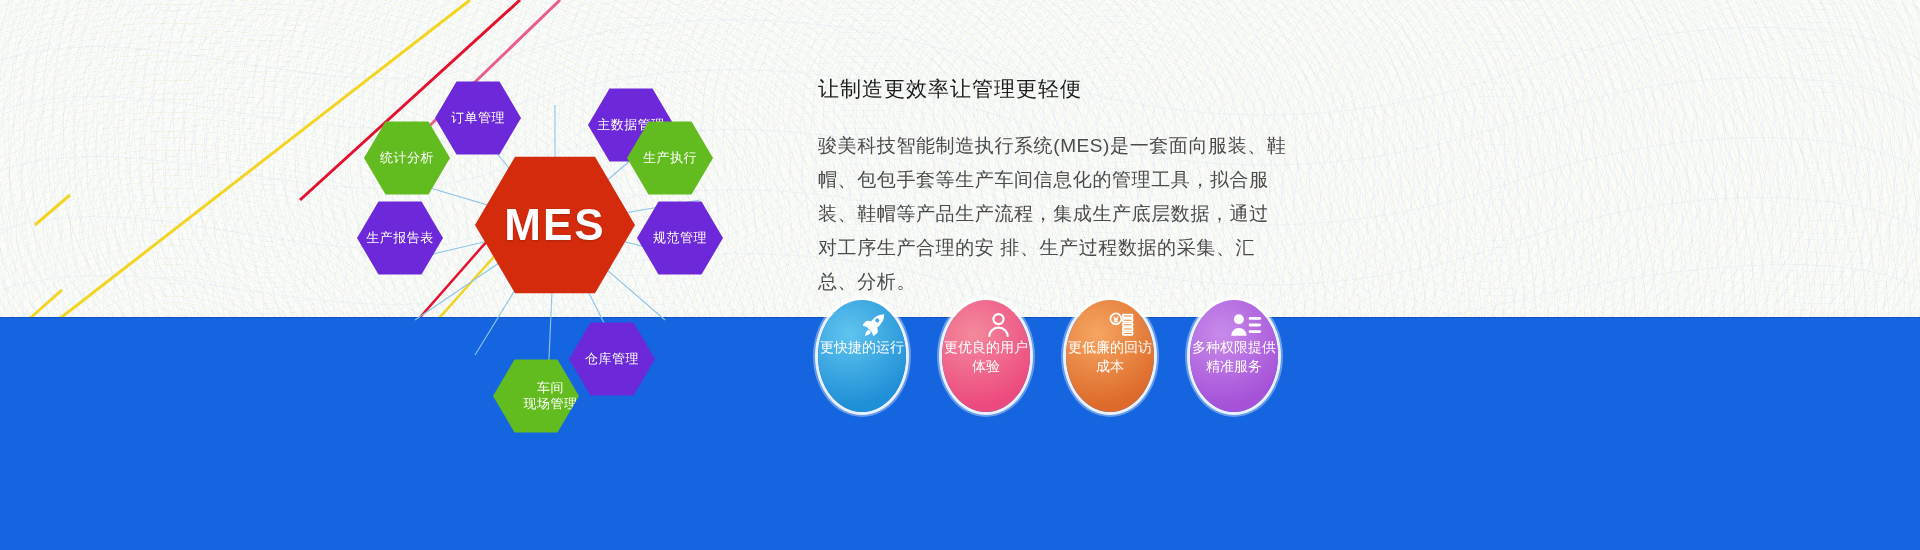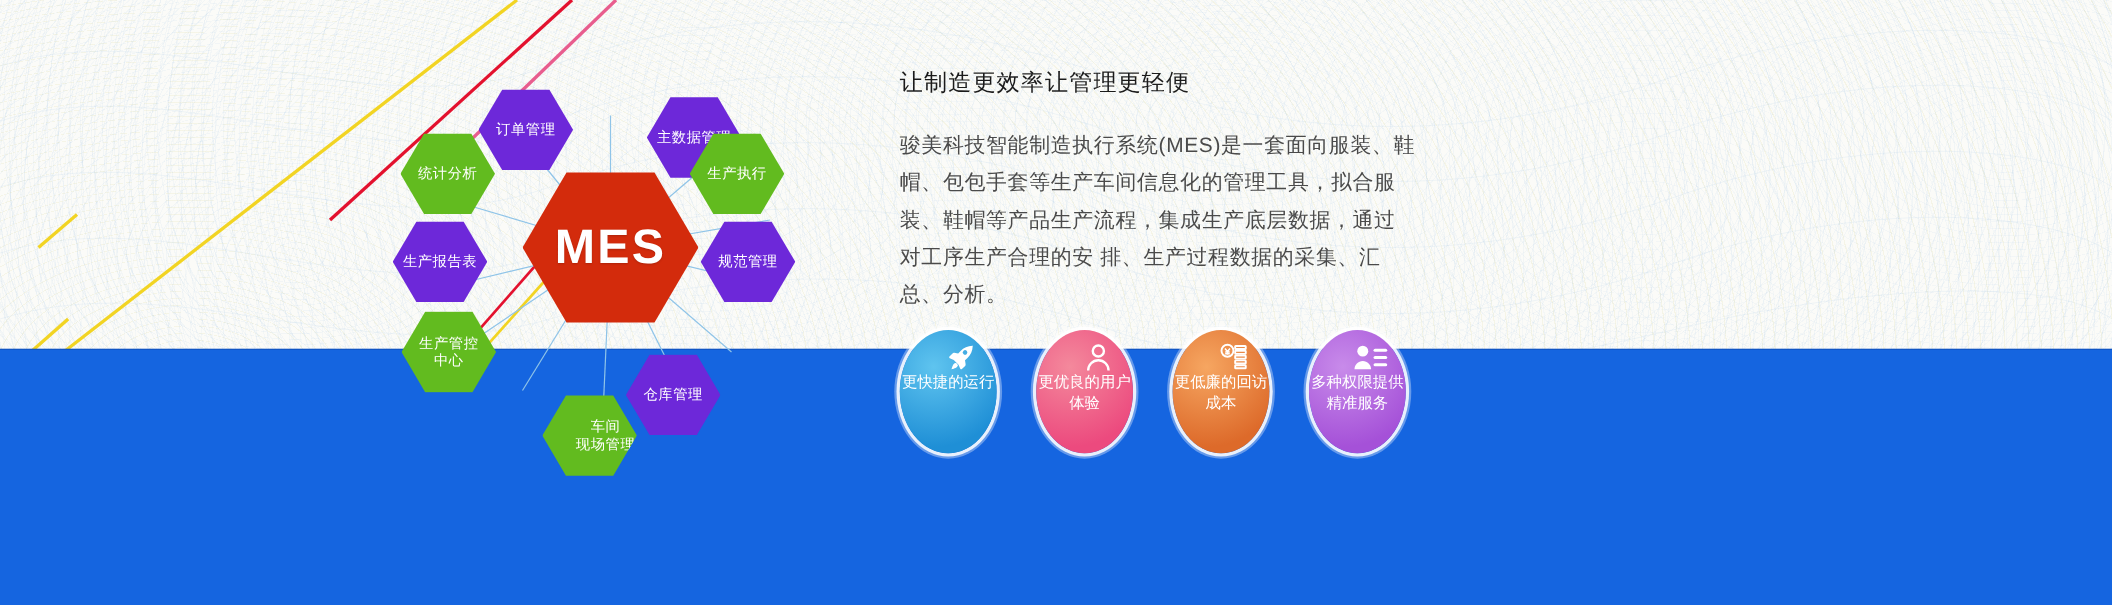--- a/index.html
+++ b/index.html
@@ -70,21 +70,21 @@
   }
 
   
   #right { position: absolute; left: 818px; top: 56px; width: 770px; }
   #title {
     font-family: "Liberation Serif", "DejaVu Serif", serif;
     font-size: 44px; font-weight: bold; color: #111111;
     letter-spacing: 1px; line-height: 52px;
   }
   #subtitle {
-    font-size: 21px; color: #1b1b1b; margin-top: 6px;
+    font-size: 21px; color: #1b1b1b; margin-top: 19px;
     letter-spacing: 1px; line-height: 28px;
   }
   #desc {
     margin-top: 26px;
     font-size: 19px; line-height: 34px; color: #4a4a4a;
     letter-spacing: 0.6px; width: 470px;
   }
 
   
   #badges { position: absolute; left: 818px; top: 300px; width: 760px; height: 130px; }
@@ -161,24 +161,20 @@
     <div class="hex core" style="left:145px; top:144px;">MES</div>
 
     <div class="hex blue" style="left:258px; top:77px;">主数据管理</div>
     <div class="hex green" style="left:297px; top:110px;">生产执行</div>
     <div class="hex blue" style="left:307px; top:190px;">规范管理</div>
     <div class="hex blue" style="left:239px; top:311px;">仓库管理</div>
     <div class="hex green" style="left:163px; top:348px;">
       <span style="white-space:pre-line;margin-left:29px;">车间
 现场管理</span>
     </div>
-    <div class="hex green" style="left:35px; top:272px;">
-      <span style="white-space:pre-line;">生产管控
-中心</span>
-    </div>
     <div class="hex blue" style="left:27px; top:190px;">生产报告表</div>
     <div class="hex green" style="left:34px; top:110px;">统计分析</div>
     <div class="hex blue" style="left:105px; top:70px;">订单管理</div>
   </div>
 
   <div id="right">
     <div id="subtitle">让制造更效率让管理更轻便</div>
     <div id="desc">骏美科技智能制造执行系统(MES)是一套面向服装、鞋帽、包包手套等生产车间信息化的管理工具，拟合服装、鞋帽等产品生产流程，集成生产底层数据，通过对工序生产合理的安 排、生产过程数据的采集、汇总、分析。</div>
   </div>
 

